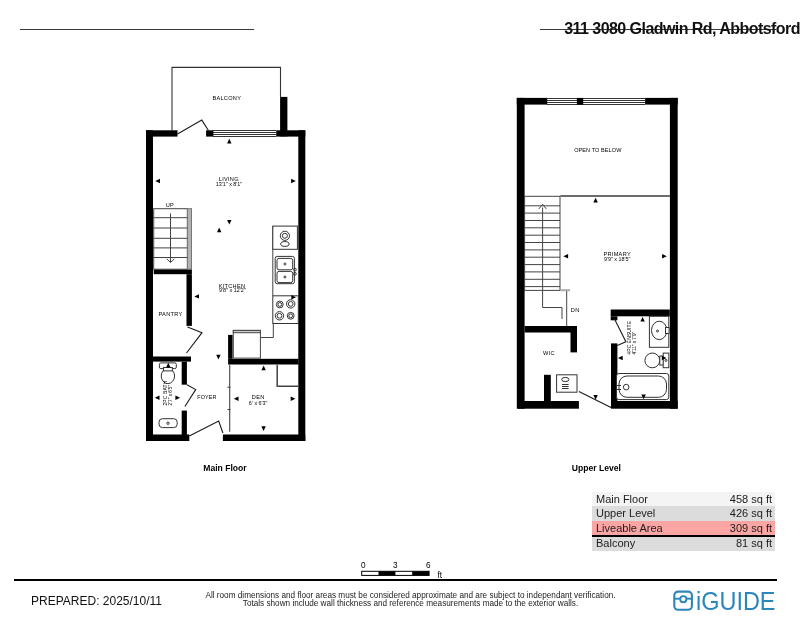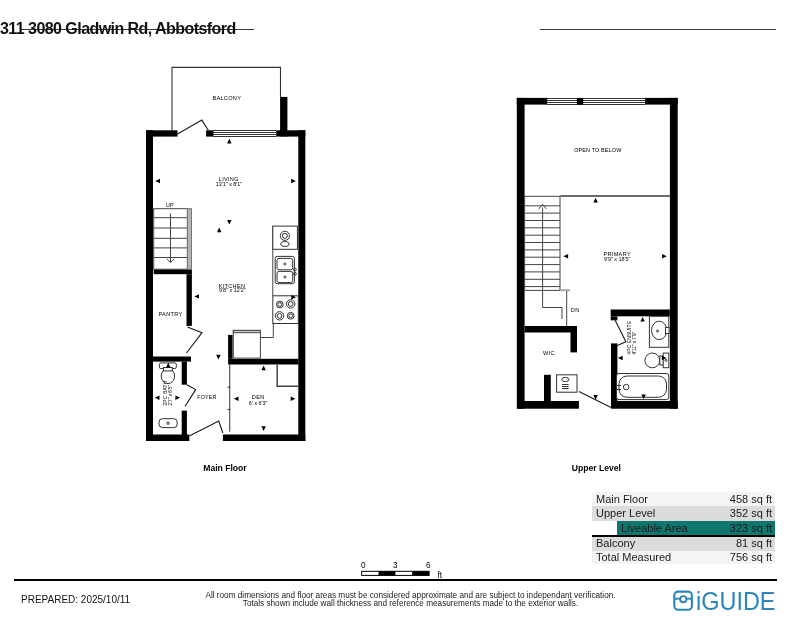--- a/index.html
+++ b/index.html
@@ -1,34 +1,34 @@
 <!DOCTYPE html>
 <html><head>
 <meta charset="utf-8">
 <style>
   html,body{margin:0;padding:0;background:#fff;}
   #page{position:relative;width:800px;height:619px;background:#fff;overflow:hidden;
         font-family:"Liberation Sans",sans-serif;}
   .abs{position:absolute;}
-  #title{left:0;right:0;top:20px;text-align:left;font-size:16px;font-weight:bold;
+  #title{left:0;right:0;top:20px;text-align:right;font-size:16px;font-weight:bold;
          letter-spacing:-0.55px;color:#111;}
   #hlineL{left:20px;top:29px;width:234px;height:1.4px;background:#3a3a3a;}
   #hlineR{left:540px;top:29px;width:236px;height:1.4px;background:#3a3a3a;}
   
   #areatable{left:592px;top:491.8px;width:183px;font-size:11px;color:#1c1c1c;}
   .trow{height:14.4px;line-height:14.4px;display:flex;justify-content:space-between;
         padding:0 3px 0 4px;}
   .short{height:13.6px;line-height:13.6px;}
   .t1{background:#f4f4f4;}
   .t2{background:#dcdcdc;}
-  .t3{background:#0f766e;margin-left:25px;}
+  .t3{background:#fca5a5;}
   #sep{height:2.2px;background:#000;}
   
   #footline{left:14px;top:578.8px;width:763px;height:2.6px;background:#000;}
-  #prepared{left:21px;top:593.8px;font-size:10px;color:#111;}
+  #prepared{left:31px;top:593.8px;font-size:12px;color:#111;}
   #disc{left:0px;top:592px;width:821px;text-align:center;font-size:8.2px;line-height:7.6px;color:#222;}
   #iguidetext{left:696px;top:586.5px;font-size:25.5px;color:#2d86ba;letter-spacing:0px;transform:scaleX(0.92);transform-origin:0 0;}
 </style>
 </head>
 <body>
 <div id="page">
   <div class="abs" id="hlineL"></div>
   <div class="abs" id="hlineR"></div>
   <div class="abs" id="title">311 3080 Gladwin Rd, Abbotsford</div>
 
@@ -275,34 +275,30 @@
     </g>
   </svg>
 
   <div class="abs" id="areatable">
     <div class="trow t1">
         <span>Main Floor</span>
         <span>458 sq ft</span>
       </div>
     <div class="trow t2">
         <span>Upper Level</span>
-        <span>352 sq ft</span>
+        <span>426 sq ft</span>
       </div>
     <div class="trow t3">
         <span>Liveable Area</span>
-        <span>323 sq ft</span>
+        <span>309 sq ft</span>
       </div>
     <div id="sep"></div>
     <div class="trow short t2">
         <span>Balcony</span>
         <span>81 sq ft</span>
       </div>
-    <div class="trow short t1">
-        <span>Total Measured</span>
-        <span>756 sq ft</span>
-      </div>
   </div>
 
   <div class="abs" id="footline"></div>
   <div class="abs" id="prepared">PREPARED: 2025/10/11</div>
   <div class="abs" id="disc">All room dimensions and floor areas must be considered approximate and are subject to independant verification.<br>Totals shown include wall thickness and reference measurements made to the exterior walls.</div>
   <div class="abs" id="iguidetext">iGUIDE</div>
 </div>
 
 </body></html>

